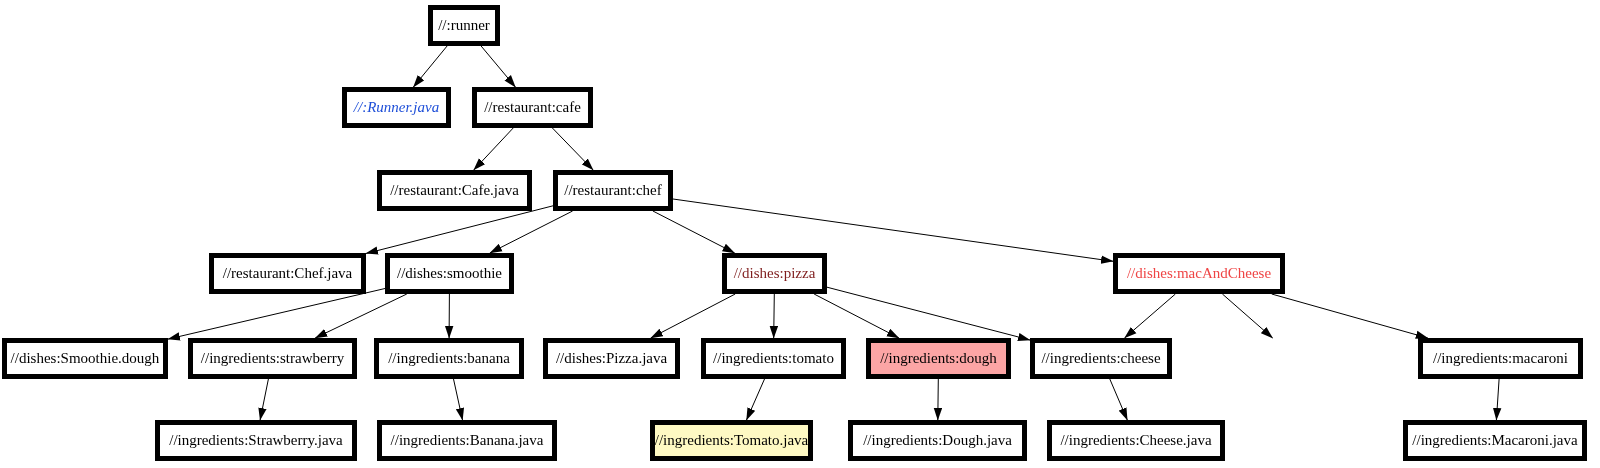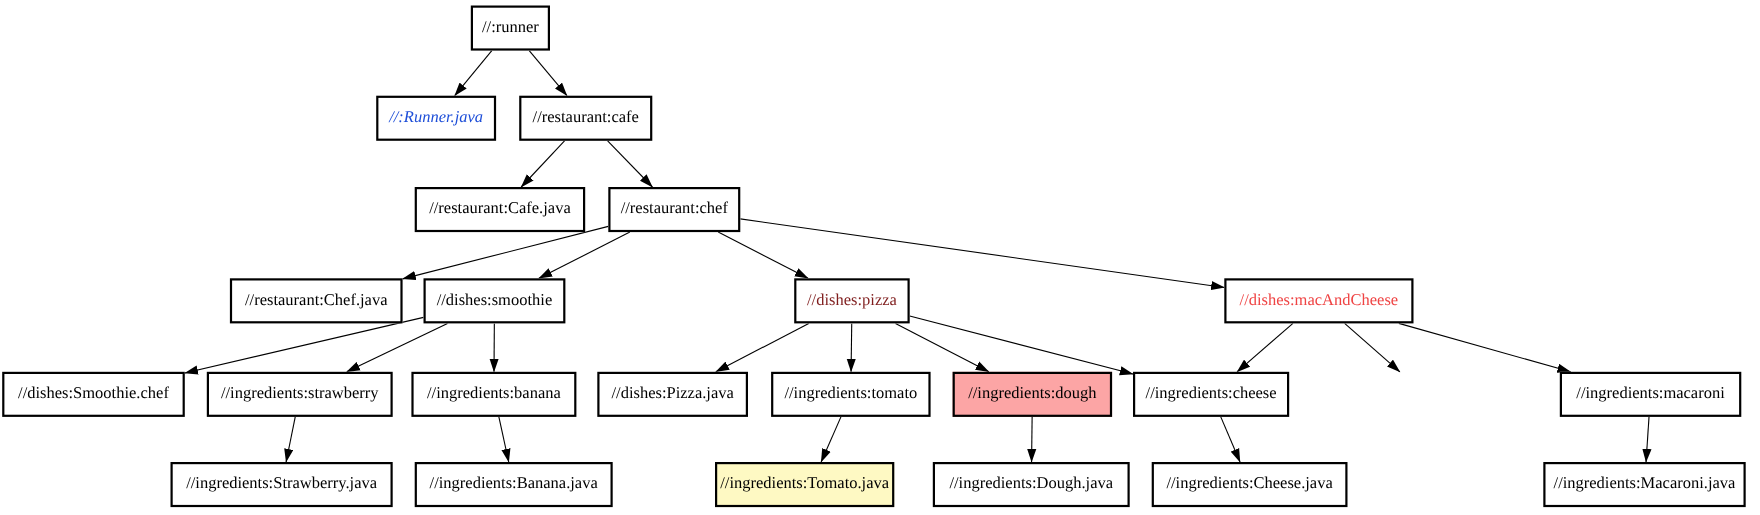--- a/index.html
+++ b/index.html
@@ -20,21 +20,21 @@
     left: 0;
     top: 0;
     width: 1600px;
     height: 468px;
     pointer-events: none;
   }
   .node {
     position: absolute;
     box-sizing: border-box;
     background: #ffffff;
-    border: 2px solid #c4b5fd;
+    border: 5px solid #c4b5fd;
     display: flex;
     align-items: center;
     justify-content: center;
     z-index: 2;
   }
   .node span {
     font-size: 15px;
     color: #000000;
     white-space: nowrap;
     line-height: 1;
@@ -96,21 +96,21 @@
     <div class="node" style="left: 385px; top: 253px; width: 129px; height: 41px; border-color: rgb(0, 0, 0); background: rgb(255, 255, 255);">
       <span style="color: rgb(0, 0, 0);">//dishes:smoothie</span>
     </div>
     <div class="node" style="left: 722px; top: 253px; width: 105px; height: 41px; border-color: rgb(0, 0, 0); background: rgb(255, 255, 255);">
       <span style="color: #7f1d1d;">//dishes:pizza</span>
     </div>
     <div class="node" style="left: 1113px; top: 253px; width: 172px; height: 41px; border-color: rgb(0, 0, 0); background: rgb(255, 255, 255);">
       <span style="color: #ef4444;">//dishes:macAndCheese</span>
     </div>
     <div class="node" style="left: 2px; top: 338px; width: 166px; height: 41px; border-color: rgb(0, 0, 0); background: rgb(255, 255, 255);">
-      <span style="color: rgb(0, 0, 0);">//dishes:Smoothie.chef</span>
+      <span style="color: rgb(0, 0, 0);">//dishes:Smoothie.dough</span>
     </div>
     <div class="node" style="left: 188px; top: 338px; width: 169px; height: 41px; border-color: rgb(0, 0, 0); background: rgb(255, 255, 255);">
       <span style="color: rgb(0, 0, 0);">//ingredients:strawberry</span>
     </div>
     <div class="node" style="left: 374px; top: 338px; width: 150px; height: 41px; border-color: rgb(0, 0, 0); background: rgb(255, 255, 255);">
       <span style="color: rgb(0, 0, 0);">//ingredients:banana</span>
     </div>
     <div class="node" style="left: 543px; top: 338px; width: 137px; height: 41px; border-color: rgb(0, 0, 0); background: rgb(255, 255, 255);">
       <span style="color: rgb(0, 0, 0);">//dishes:Pizza.java</span>
     </div>

